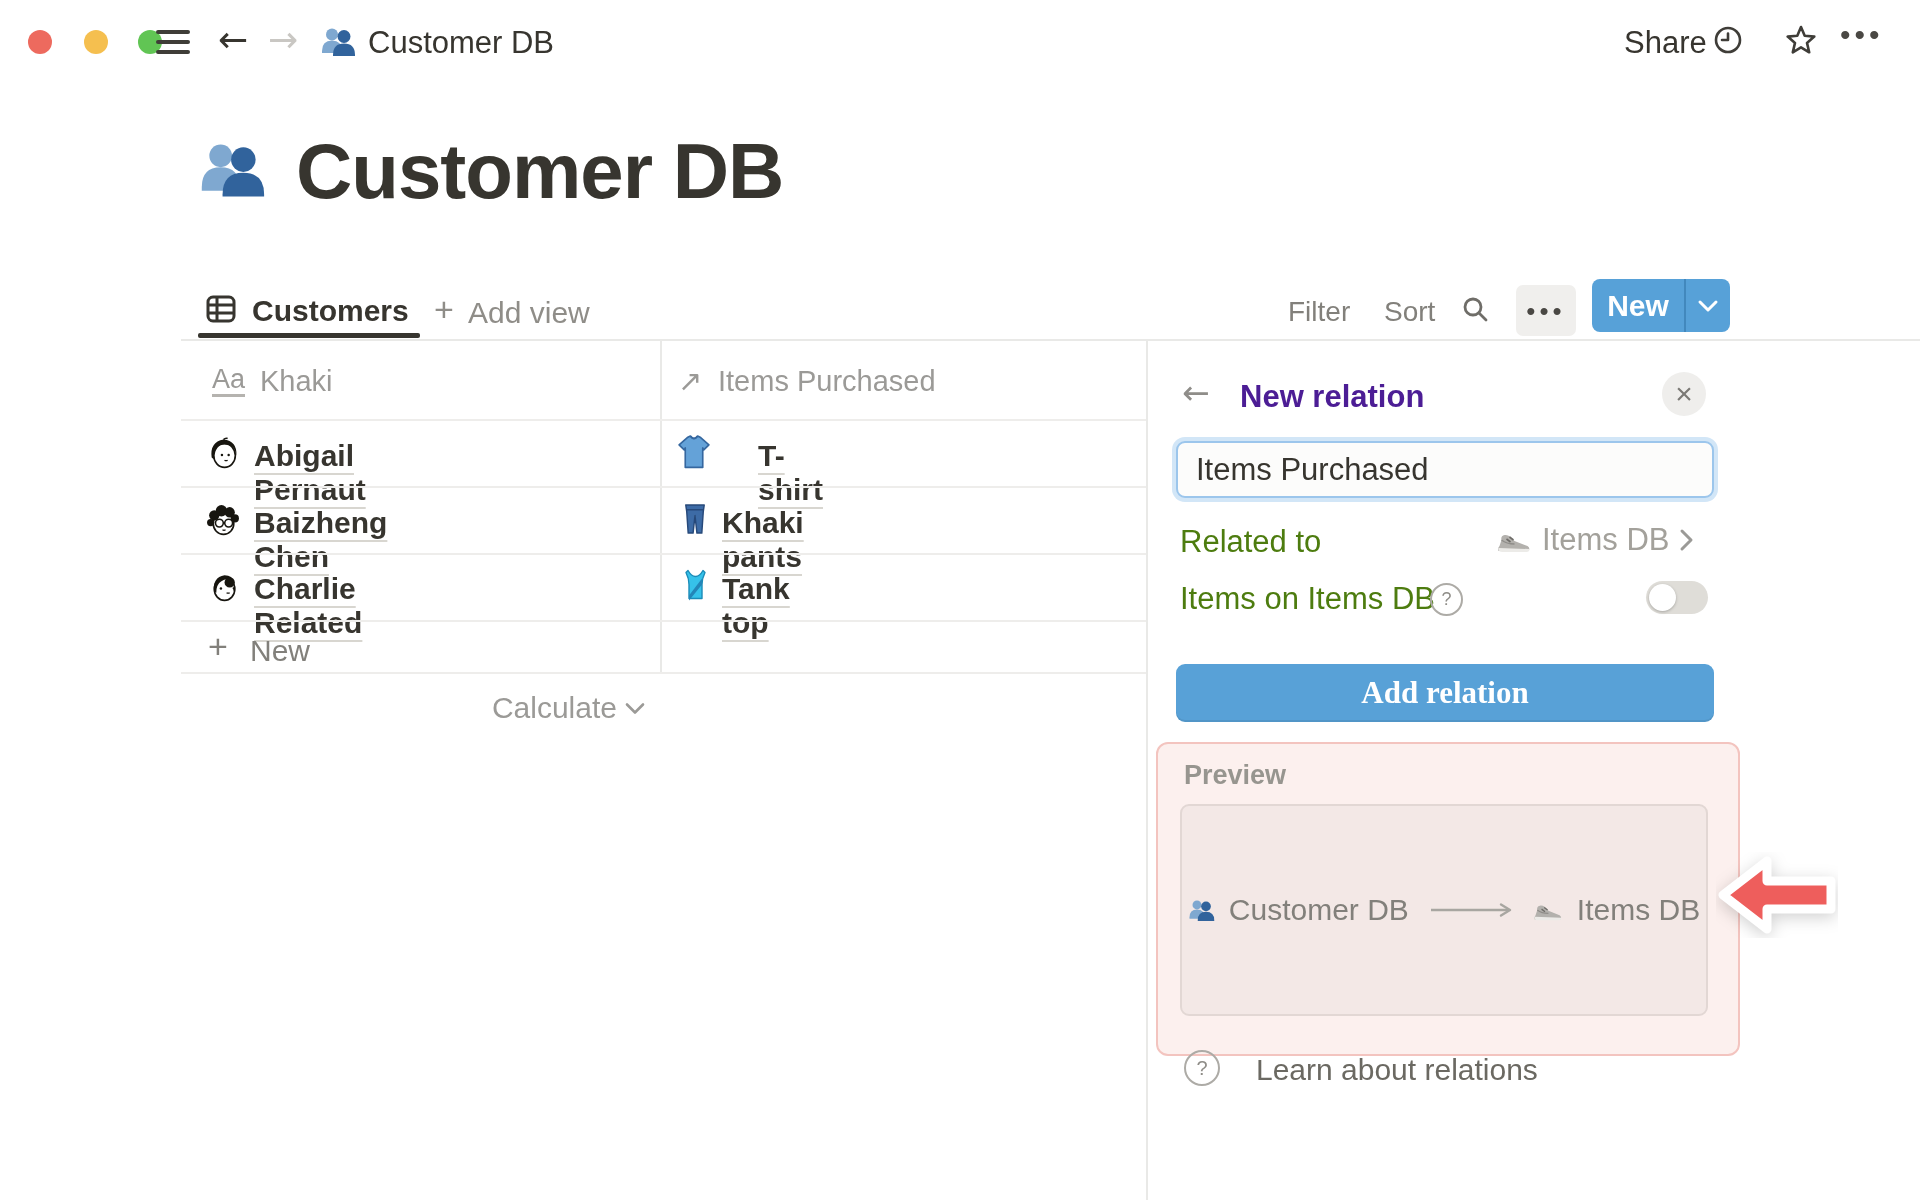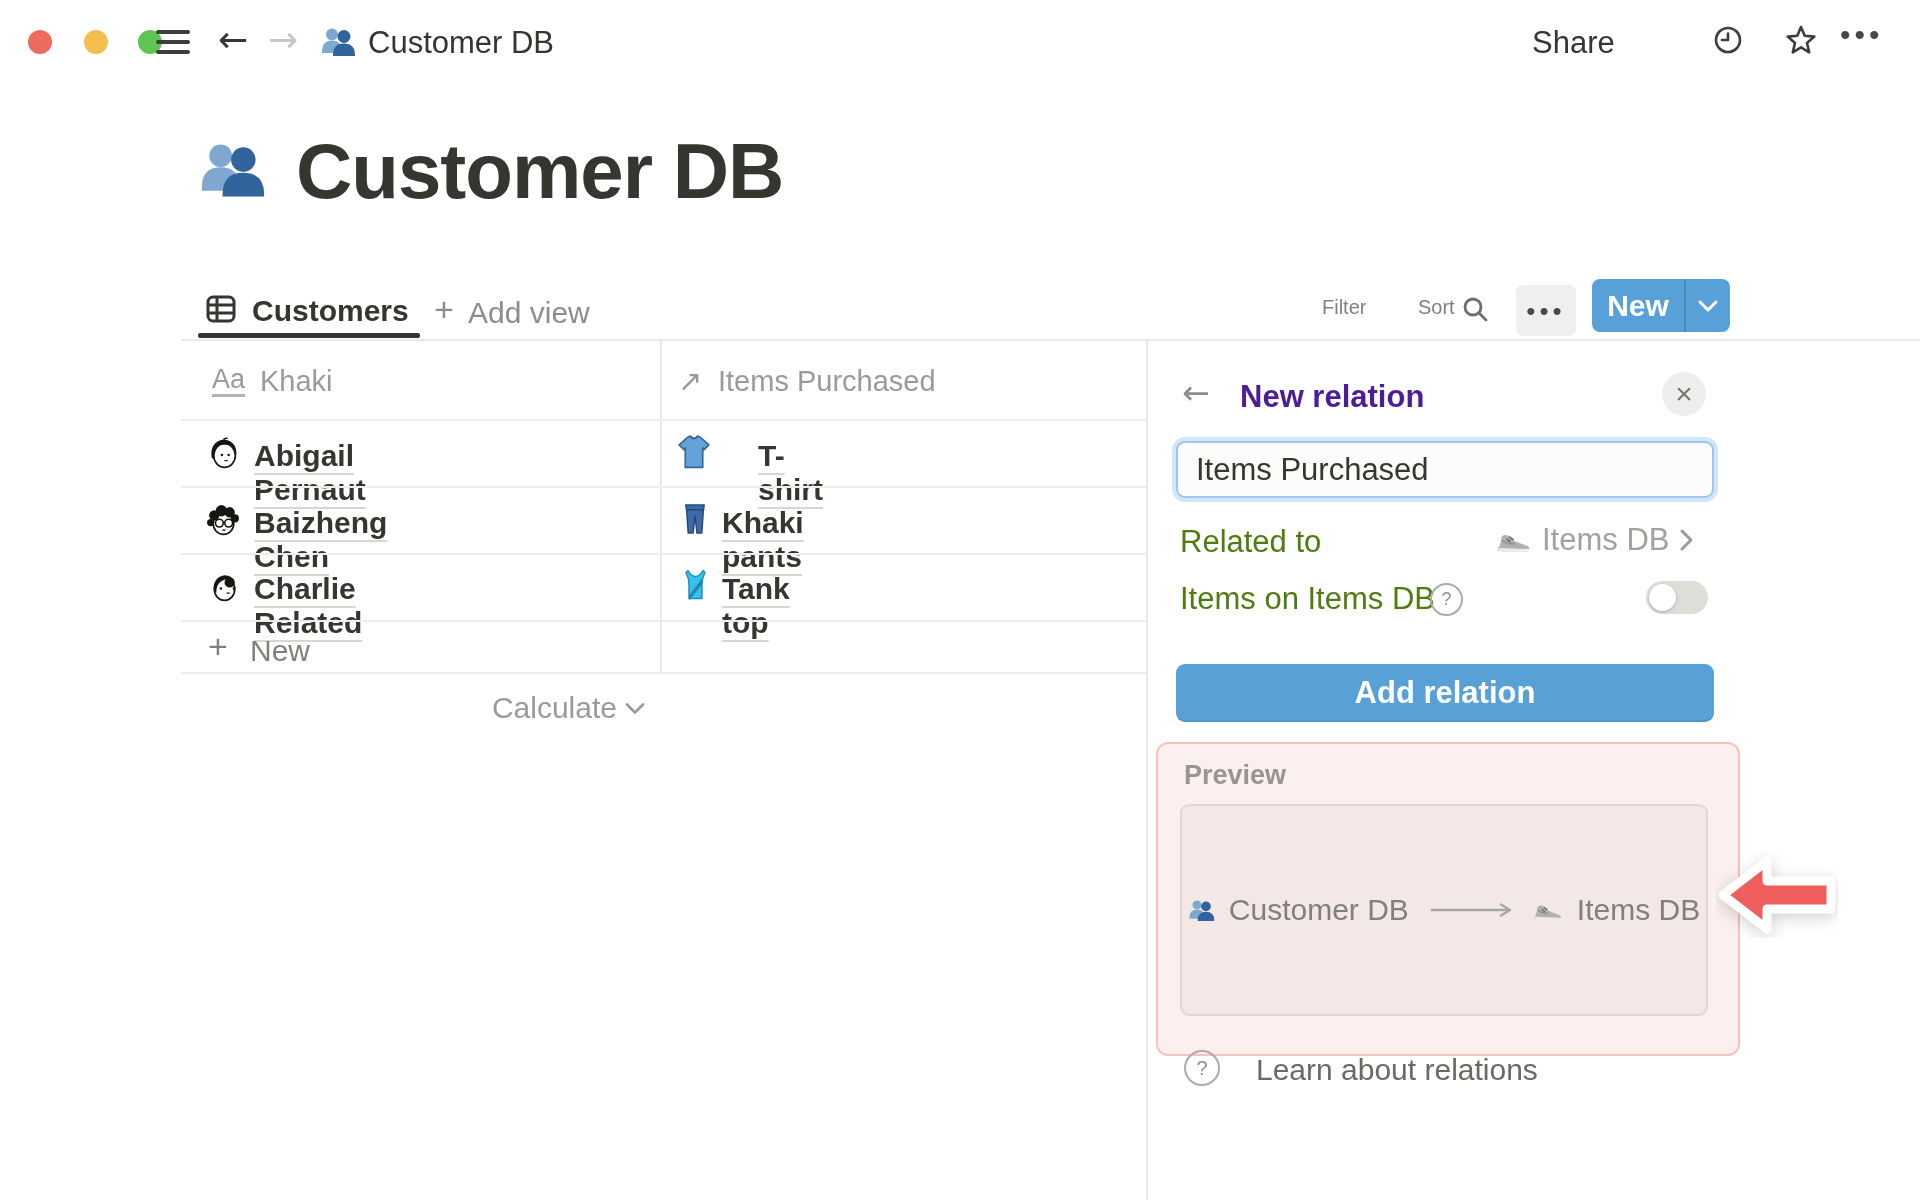--- a/index.html
+++ b/index.html
@@ -18,21 +18,21 @@
   
   .page-title{font-size:78px;font-weight:700;letter-spacing:-1px;color:#37352f;}
   
   .tab-label{font-size:30px;font-weight:700;color:#37352f;}
   .tab-underline{background:#37352f;border-radius:2px;}
   .addview{font-size:30px;color:#8f8d88;}
   .plus{font-size:34px;color:#8f8d88;line-height:30px;}
   .divider-h{background:#e9e9e7;height:2px;}
   .divider-v{background:#e9e9e7;width:2px;}
   
-  .toolbtn{font-size:20px;color:#82807b;margin-left:34px;}
+  .toolbtn{font-size:28px;color:#82807b;}
   .dots-box{width:60px;height:51px;border-radius:7px;background:#f0efed;display:flex;align-items:center;justify-content:center;}
   .dots{color:#4a4844;font-size:26px;letter-spacing:4px;line-height:10px;}
   .new-btn{width:138px;height:53px;border-radius:8px;background:#57a1d8;display:flex;align-items:center;}
   .new-btn .lbl{flex:0 0 92px;text-align:center;color:#fff;font-size:30px;font-weight:700;}
   .new-btn .sep{width:2px;height:53px;background:rgba(30,90,140,.35);}
   .new-btn .chev{flex:1;display:flex;align-items:center;justify-content:center;}
   
   .col-header{font-size:29px;color:#9b9a97;}
   .aa-icon{font-size:27px;color:#9b9a97;border-bottom:3px solid #b5b3af;line-height:30px;}
   .rel-arrow{font-size:29px;color:#9b9a97;}
@@ -49,21 +49,21 @@
   .rel-input{width:538px;height:57px;border-radius:9px;background:#fcfcfb;border:2px solid #9cc6ec;
              box-shadow:0 0 0 4px #d2e6f7;font-size:31px;color:#37352f;padding:0 18px;box-sizing:border-box;
              font-family:"Liberation Sans","DejaVu Sans",sans-serif;outline:none;}
   .panel-label{font-size:31px;color:#4d7c0f;}
   .rel-value{display:flex;align-items:center;gap:10px;font-size:31px;color:#a3a19b;}
   .qcircle{border:2.5px solid #adaba6;border-radius:50%;color:#8f8d88;display:flex;align-items:center;justify-content:center;}
   .toggle{width:62px;height:33px;border-radius:17px;background:#dfddd8;position:relative;}
   .toggle .knob{position:absolute;left:3px;top:3px;width:27px;height:27px;border-radius:50%;background:#fff;
                 box-shadow:0 1px 3px rgba(0,0,0,.25);}
   .add-btn{width:538px;height:58px;border-radius:9px;background:#58a1d7;display:flex;align-items:center;justify-content:center;
-           color:#fff;font-size:31px;font-weight:700;box-shadow:inset 0 -2px 0 rgba(0,0,0,.07);}
+           color:#fff;font-size:31px;font-weight:700;box-shadow:inset 0 -2px 0 rgba(0,0,0,.07);font-family:Liberation Serif, serif;}
   .pink-panel{width:584px;height:314px;border-radius:12px;background:#fcf0ee;border:2.5px solid #f3c4bf;box-sizing:border-box;}
   .preview-label{font-size:27px;font-weight:700;color:#97958f;}
   .preview-box{width:528px;height:212px;border-radius:9px;background:#f3e8e6;border:2px solid #e2d7d4;box-sizing:border-box;
                display:flex;align-items:center;justify-content:center;gap:14px;}
   .preview-text{font-size:30px;color:#82807b;}
   .learn{font-size:30px;color:#6b6962;margin-left:16px;}
 </style>
 </head>
 <body>
 
@@ -162,21 +162,21 @@
   </div>
 
   <div class="abs nav-arrow glyph" style="left:218px;top:22px">←</div>
   <div class="abs nav-arrow fwd glyph" style="left:268px;top:22px">→</div>
 
   <svg class="abs" style="left:320px;top:24px" width="36" height="36" viewBox="0 0 36 36">
       <use href="#people"></use>
     </svg>
   <div class="abs topbar-title" style="left:368px;top:25px">Customer DB</div>
 
-  <div class="abs topbar-right-label" style="left:1532px;top:25px">Share</div>
+  <div class="abs topbar-right-label" style="left:1624px;top:25px">Share</div>
   <svg class="abs" style="left:1714px;top:26px" width="28" height="28" viewBox="0 0 28 28">
       <use href="#clock"></use>
     </svg>
   <svg class="abs" style="left:1786px;top:25px" width="30" height="30" viewBox="0 0 30 30">
       <use href="#star"></use>
     </svg>
   <div class="abs dots" style="left:1840px;top:30px;font-size:30px">•••</div>
 
   <svg class="abs" style="left:198px;top:136px" width="68" height="68" viewBox="0 0 36 36">
       <use href="#people"></use>

